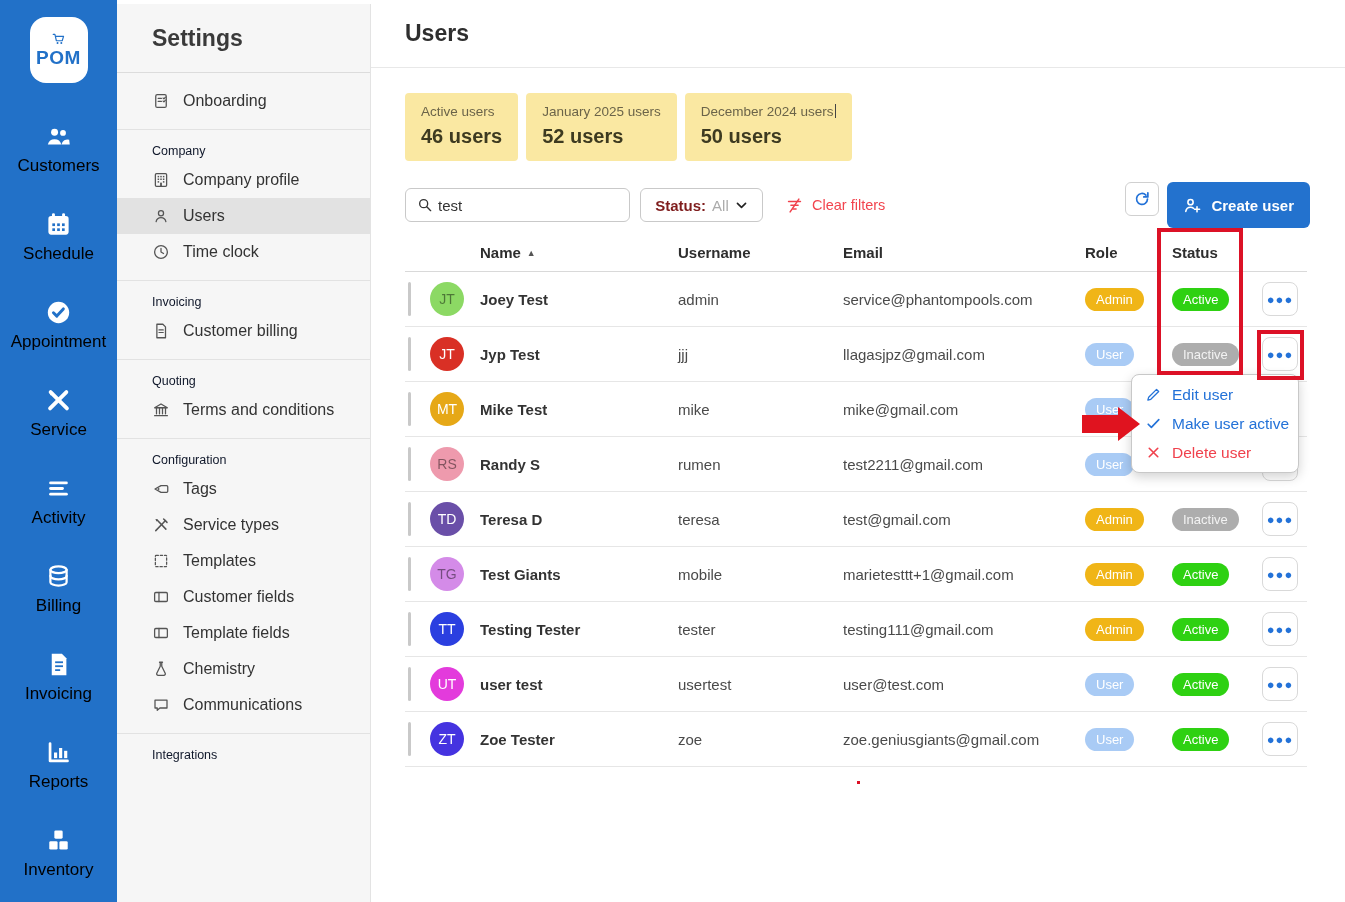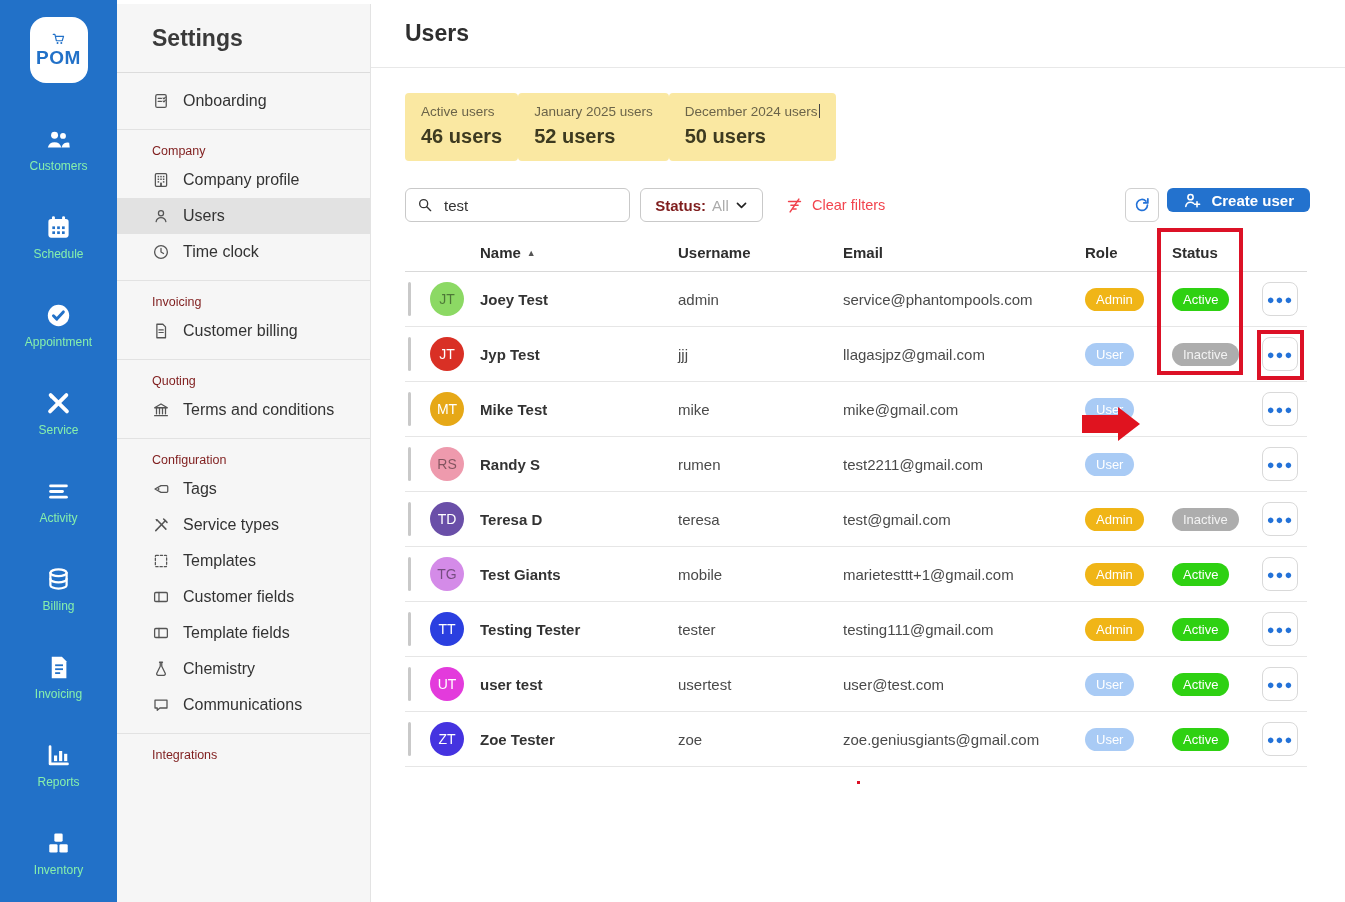--- a/index.html
+++ b/index.html
@@ -9,58 +9,58 @@
   .ic svg { display:block; }
 
   
   #appbar { position:absolute; left:0; top:0; width:117px; height:902px; background:#2271C8; display:flex; flex-direction:column; align-items:center; }
   #logo { margin-top:17px; width:58px; height:66px; background:#fff; border-radius:16px; display:flex; flex-direction:column; align-items:center; justify-content:center; gap:1px; }
   #logo .ic svg { width:22px; height:14px; }
   #logo-text { color:#2271C8; font-weight:bold; font-size:19px; letter-spacing:.5px; }
   #appnav { display:flex; flex-direction:column; padding-top:35px; gap:25px; width:100%; }
   .appnav-item { height:63px; display:flex; flex-direction:column; align-items:center; justify-content:center; gap:6px; cursor:pointer; }
   .appnav-item .ic svg { width:27px; height:27px; }
-  .appnav-label { color:#86efac; font-size:12px; }
+  .appnav-label { color:#000000; font-size:17px; }
 
   
   #settingsbar { position:absolute; left:117px; top:4px; width:254px; height:902px; background:#F6F6F6; border-right:1px solid #E3E3E3; }
   #settings-title { height:69px; display:flex; align-items:center; padding-left:35px; font-size:23px; font-weight:bold; color:#3A3A3A; border-bottom:1px solid #DCDCDC; }
   .settings-section { padding:10px 0; border-bottom:1px solid #E2E2E2; }
   .settings-section:last-child { border-bottom:none; }
-  .section-label { font-size:12.5px; color:#7f1d1d; padding:4px 0 4px 35px; height:22px; }
+  .section-label { font-size:12.5px; color:#0f172a; padding:4px 0 4px 35px; height:22px; }
   .settings-item { height:36px; display:flex; align-items:center; gap:13px; padding-left:35px; font-size:16px; color:#333; cursor:pointer; }
   .settings-item.selected { background:#E2E2E2; }
   .settings-item .ic svg { width:18px; height:18px; }
 
   
   #main { position:absolute; left:371px; top:0; width:974px; height:902px; background:#fff; }
   #main-header { height:68px; display:flex; align-items:center; padding-left:34px; border-bottom:1px solid #E8E8E8; }
   #page-title { font-size:23px; font-weight:bold; color:#2E2E2E; }
 
-  #stats { display:flex; margin:25px 0 0 34px; }
+  #stats { display:flex; gap:8px; margin:25px 0 0 34px; }
   .stat-card { background:#FAE8A2; border-radius:4px; padding:10px 16px 12px 16px; }
   .stat-label { font-size:13.5px; color:#6B6449; line-height:18px; }
   .stat-value { font-size:20px; font-weight:bold; color:#3D3A20; line-height:26px; margin-top:2px; }
   .text-caret { display:inline-block; width:1.5px; height:14px; background:#444; margin-left:1px; vertical-align:-2px; }
 
   #toolbar { display:flex; align-items:center; margin:27px 35px 0 34px; height:34px; }
-  #searchbox { width:225px; height:34px; border:1px solid #C9C9C9; border-radius:6px; display:flex; align-items:center; padding-left:11px; gap:11px; background:#fff; }
+  #searchbox { width:225px; height:34px; border:1px solid #C9C9C9; border-radius:6px; display:flex; align-items:center; padding-left:11px; gap:5px; background:#fff; }
   #searchbox .ic svg { width:16px; height:16px; }
   #search-input { border:none; outline:none; font-size:15px; color:#333; width:170px; font-family:inherit; background:transparent; }
   #status-filter { margin-left:10px; width:123px; height:34px; border:1px solid #C9C9C9; border-radius:6px; display:flex; align-items:center; justify-content:center; gap:6px; cursor:pointer; background:#fff; }
   #status-label { font-size:15px; font-weight:bold; color:#7f1d1d; }
   #status-value { font-size:15px; color:#ABABAB; }
   #status-filter .ic svg { width:13px; height:13px; }
   #clear-filters { margin-left:22px; display:flex; align-items:center; gap:8px; cursor:pointer; }
   #clear-filters .ic svg { width:19px; height:19px; }
   #clear-filters-label { font-size:14.5px; color:#F2444E; font-weight:500; }
   #toolbar-right { margin-left:auto; display:flex; gap:8px; }
   #refresh-btn { width:34px; height:34px; border:1px solid #D0D0D0; border-radius:6px; background:#fff; display:flex; align-items:center; justify-content:center; cursor:pointer; }
   #refresh-btn .ic svg { width:18px; height:18px; }
-  #create-user-btn { height:24px; background:#2372CE; border:none; border-radius:6px; color:#fff; font-weight:bold; font-size:15px; display:flex; align-items:center; gap:9px; padding:0 16px; cursor:pointer; font-family:inherit; }
+  #create-user-btn { height:46px; background:#2372CE; border:none; border-radius:6px; color:#fff; font-weight:bold; font-size:15px; display:flex; align-items:center; gap:9px; padding:0 16px; cursor:pointer; font-family:inherit; }
   #create-user-btn .ic svg { width:19px; height:19px; }
 
   
   #table { margin:12px 38px 0 34px; }
   .trow { display:grid; grid-template-columns:25px 50px 198px 165px 242px 87px 90px 45px; align-items:center; }
   #thead { height:38px; border-bottom:1px solid #D9D9D9; }
   .th { font-size:15px; font-weight:bold; color:#2E2E2E; cursor:pointer; }
   .sort-caret { font-size:9px; color:#555; margin-left:6px; vertical-align:2px; }
   .row { height:55px; border-bottom:1px solid #E6E6E6; position:relative; }
   .row-handle { width:3px; height:34px; background:#C9C9C9; border-radius:2px; margin-left:3px; }
@@ -589,20 +589,46 @@
      <div class="cell-email">zoe.geniusgiants@gmail.com</div>
      <div><span class="badge" style="background:#A9CBF5">User</span></div>
      <div><span class="badge " style="background:#2ED112">Active</span></div>
      <div>
             <button class="kebab-btn">●●●</button>
           </div>
    </div>
       </div>
   </div>
 
+  <div id="context-menu">
+      <div class="menu-item" style="color:#2372D8">
+     <span class="ic">
+          <svg viewBox="0 0 24 24" xmlns="http://www.w3.org/2000/svg">
+            <path d="M4 20l1.2-4.2L16.3 4.7l3 3L8.2 18.8z" fill="none" stroke="#2372D8" stroke-width="1.8" stroke-linecap="round" stroke-linejoin="round"></path>
+          </svg>
+        </span>
+     <span>Edit user</span>
+   </div>
+      <div class="menu-item" style="color:#2372D8">
+     <span class="ic">
+          <svg viewBox="0 0 24 24" xmlns="http://www.w3.org/2000/svg">
+            <path d="M4.5 13l4.5 4.5L19.5 6.5" fill="none" stroke="#2372D8" stroke-width="2.3" stroke-linecap="round" stroke-linejoin="round"></path>
+          </svg>
+        </span>
+     <span>Make user active</span>
+   </div>
+      <div class="menu-item" style="color:#F0414C">
+     <span class="ic">
+          <svg viewBox="0 0 24 24" xmlns="http://www.w3.org/2000/svg">
+            <path d="M6 6l12 12M18 6L6 18" fill="none" stroke="#F0414C" stroke-width="2.3" stroke-linecap="round" stroke-linejoin="round"></path>
+          </svg>
+        </span>
+     <span>Delete user</span>
+   </div>
+    </div>
 
   <div id="annot-status-col"></div>
   <div id="annot-kebab"></div>
   <div id="annot-arrow">
     <div class="tail"></div>
     <div class="head"></div>
   </div>
   <div id="annot-dot"></div>
 </main>
 

